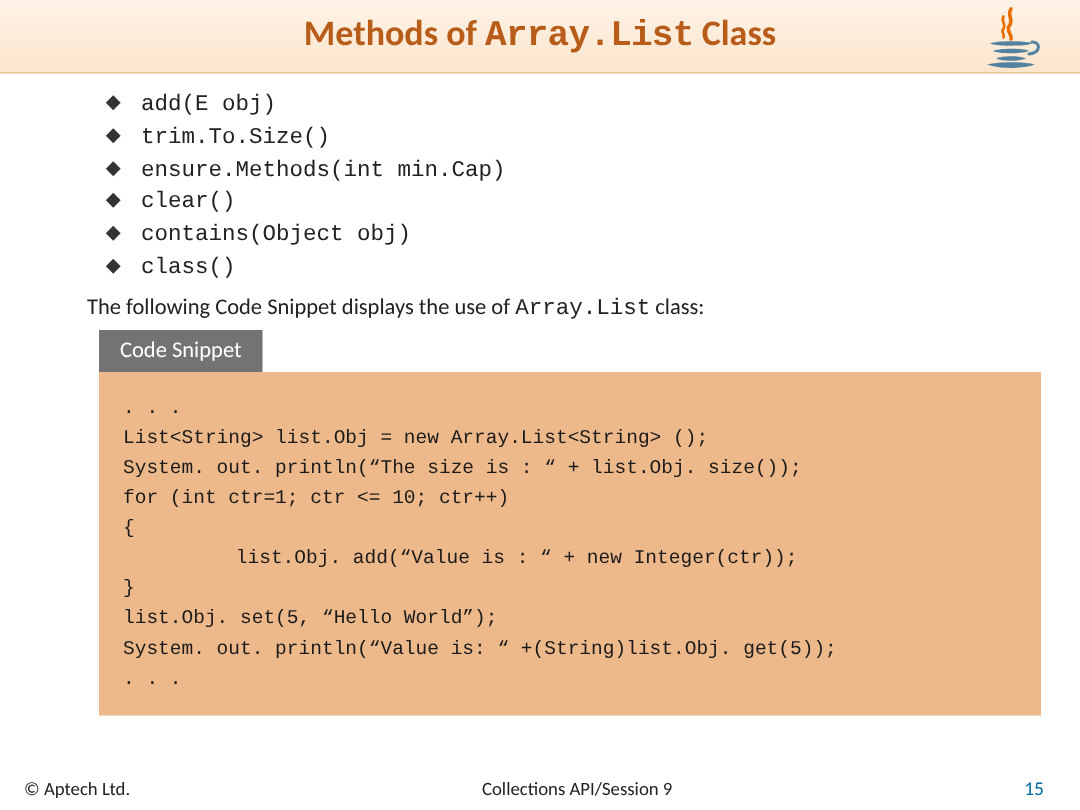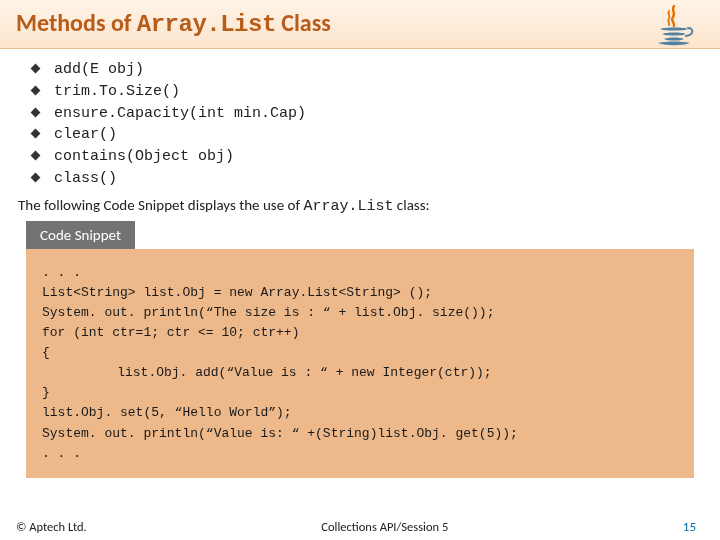--- a/index.html
+++ b/index.html
@@ -14,36 +14,38 @@
   .header {
     background: linear-gradient(to bottom, #fef3e8, #fce5cc);
     border-bottom: 1px solid #e8c090;
     padding: 8px 16px 10px 16px;
     position: relative;
   }
   .title {
     font-size: 24px;
     font-weight: bold;
     color: #b85c1a;
+    text-align: center;
   }
   .title .code-part {
     font-family: "Courier New", monospace;
     letter-spacing: -0.5px;
   }
   .java-logo {
     position: absolute;
     right: 18px;
     top: 2px;
     width: 56px;
     height: 46px;
   }
   .content {
     padding: 10px 18px 0 18px;
     font-size: 15px;
     color: #222;
+    margin-left: 40px;
   }
   .method-list {
     list-style: none;
     margin-bottom: 6px;
   }
   .method-list li {
     position: relative;
     padding-left: 36px;
     font-family: "Courier New", monospace;
     font-size: 15px;
@@ -118,29 +120,29 @@
     <path d="M18 37 C22 35 34 35 38 37 C34 39 22 39 18 37 Z" fill="#5382a1"></path>
     <path d="M12 41 C20 39 36 39 44 41 C36 44 20 44 12 41 Z" fill="#5382a1"></path>
     <path d="M42 26 C48 26 48 33 40 34" stroke="#5382a1" stroke-width="2" fill="none" stroke-linecap="round"></path>
   </svg>
 </div>
 
 <div class="content">
   <ul class="method-list">
     <li><span class="bullet"></span><span>add(E obj)</span></li>
     <li><span class="bullet"></span><span>trim.To.Size()</span></li>
-    <li><span class="bullet"></span><span>ensure.Capacity(int min.Cap)</span></li>
+    <li><span class="bullet"></span><span>ensure.Methods(int min.Cap)</span></li>
     <li><span class="bullet"></span><span>clear()</span></li>
     <li><span class="bullet"></span><span>contains(Object obj)</span></li>
     <li><span class="bullet"></span><span>class()</span></li>
   </ul>
   <div class="intro-line">
     <span>The following Code Snippet displays the use of </span><span class="code-part">Array.List</span><span> class:</span>
   </div>
   <div class="snippet-label">Code Snippet</div>
   <div class="code-block"><div class="code-line">. . .</div><div class="code-line">List&lt;String&gt; list.Obj = new Array.List&lt;String&gt; ();</div><div class="code-line">System. out. println(“The size is : “ + list.Obj. size());</div><div class="code-line">for (int ctr=1; ctr &lt;= 10; ctr++)</div><div class="code-line">{</div><div class="code-line indent">    list.Obj. add(“Value is : “ + new Integer(ctr));</div><div class="code-line">}</div><div class="code-line">list.Obj. set(5, “Hello World”);</div><div class="code-line">System. out. println(“Value is: “ +(String)list.Obj. get(5));</div><div class="code-line">. . .</div></div>
 </div>
 
 <div class="footer">
   <span>© Aptech Ltd.</span>
-  <span>Collections API/Session 5</span>
+  <span>Collections API/Session 9</span>
   <span class="page-num">15</span>
 </div>
 
 </body></html>

